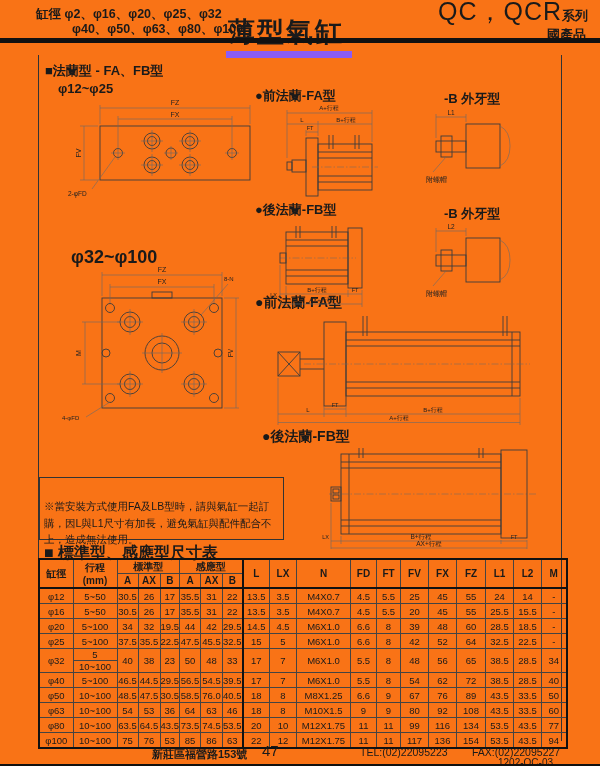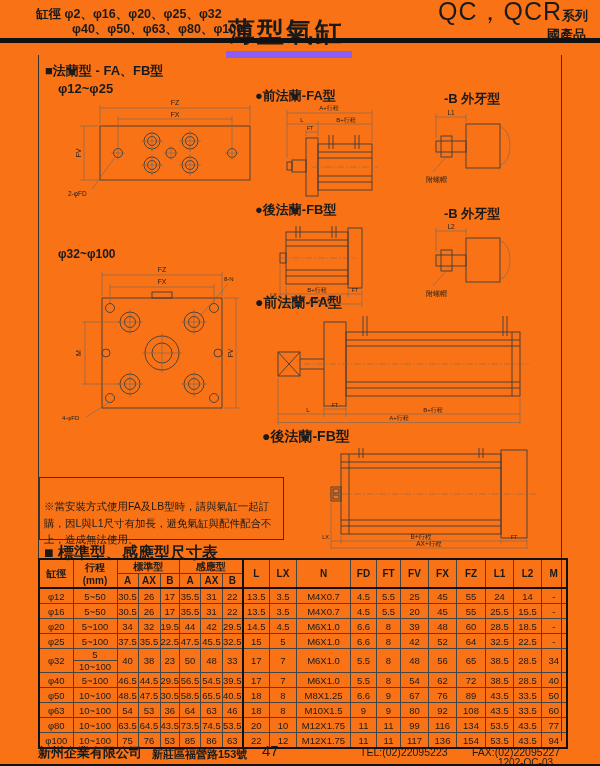--- a/index.html
+++ b/index.html
@@ -66,21 +66,21 @@
   <div class="rule"></div>
 
   <div class="frame"></div>
 
   <div class="sec-title" style="left:45px;top:62px;">■法蘭型 - FA、FB型</div>
   <div class="sec-label" style="left:58px;top:81px;">φ12~φ25</div>
   <div class="sec-title" style="left:255px;top:87px;">●前法蘭-FA型</div>
   <div class="sec-title" style="left:444px;top:90px;font-weight:bold;">-B 外牙型</div>
   <div class="sec-title" style="left:255px;top:201px;">●後法蘭-FB型</div>
   <div class="sec-title" style="left:444px;top:205px;font-weight:bold;">-B 外牙型</div>
-  <div class="sec-label" style="left:58px;top:247px;font-size:12px;text-align:right;">φ32~φ100</div>
+  <div class="sec-label" style="left:71px;top:247px;font-size:18px;text-align:right;">φ32~φ100</div>
   <div class="sec-title" style="left:255px;top:294px;font-size:14px;">●前法蘭-FA型</div>
   <div class="sec-title" style="left:262px;top:428px;font-size:14px;">●後法蘭-FB型</div>
 
   <svg class="abs" style="left:62px;top:96px;" width="210" height="105" viewBox="0 0 210 105">
     <defs>
         <pattern id="hA" width="5" height="5" patternUnits="userSpaceOnUse" patternTransform="rotate(45)">
           <line x1="0" y1="0" x2="0" y2="5" stroke="#8d8d8d" stroke-width=".7"></line>
         </pattern>
       </defs>
     <rect x="38" y="30" width="150" height="54" fill="url(#hA)"></rect>
@@ -535,21 +535,21 @@
           <td>28.5</td>
           <td>40</td>
         </tr>
         <tr>
           <td>φ50</td>
           <td>10~100</td>
           <td>48.5</td>
           <td>47.5</td>
           <td>30.5</td>
           <td>58.5</td>
-          <td>65.5</td>
+          <td>76.0</td>
           <td class="thick-right">40.5</td>
           <td>18</td>
           <td>8</td>
           <td>M8X1.25</td>
           <td>6.6</td>
           <td>9</td>
           <td>67</td>
           <td>76</td>
           <td>89</td>
           <td>43.5</td>
@@ -615,20 +615,19 @@
           <td>117</td>
           <td>136</td>
           <td>154</td>
           <td>53.5</td>
           <td>43.5</td>
           <td>94</td>
         </tr>
       </tbody>
   </table>
 
-  <div class="ft-company">新州企業有限公司</div>
   <div class="ft-addr">新莊區福營路153號</div>
   <div class="ft-page">47</div>
   <div class="ft-tel">TEL:(02)22095223</div>
   <div class="ft-fax">FAX:(02)22095227</div>
   <div class="ft-doc">1202-QC-03</div>
 
 </div>
 
 </body></html>

